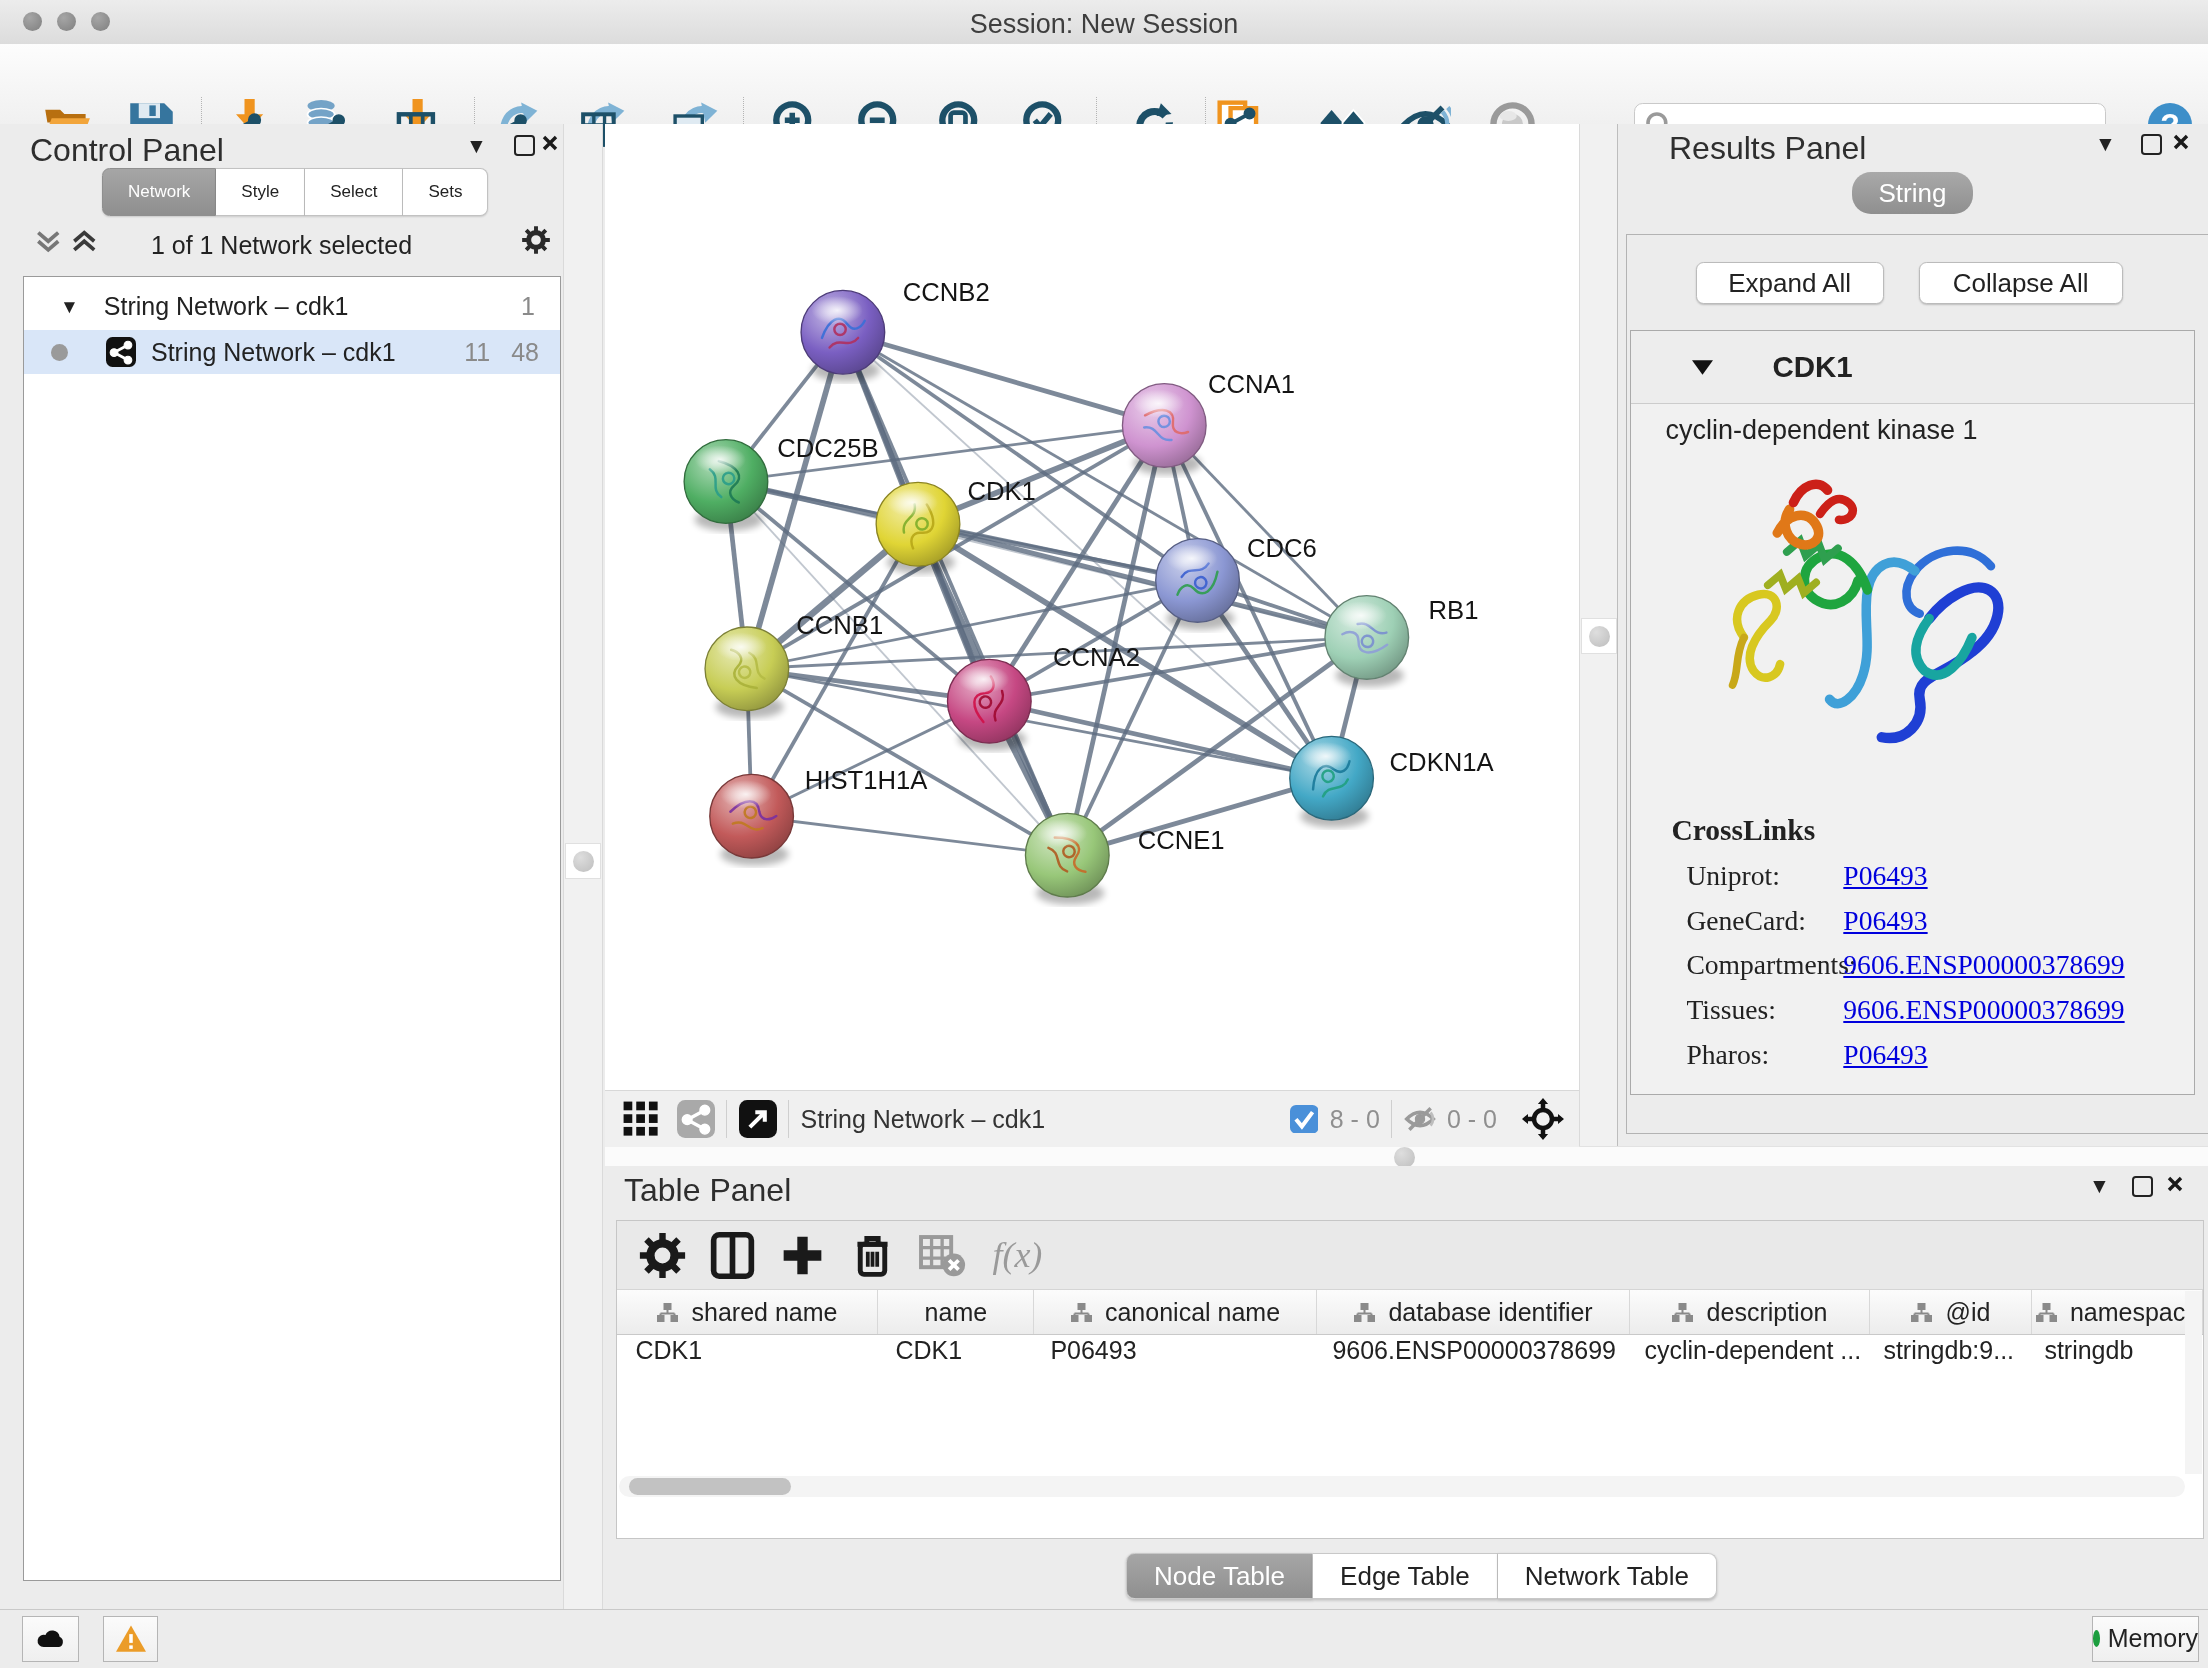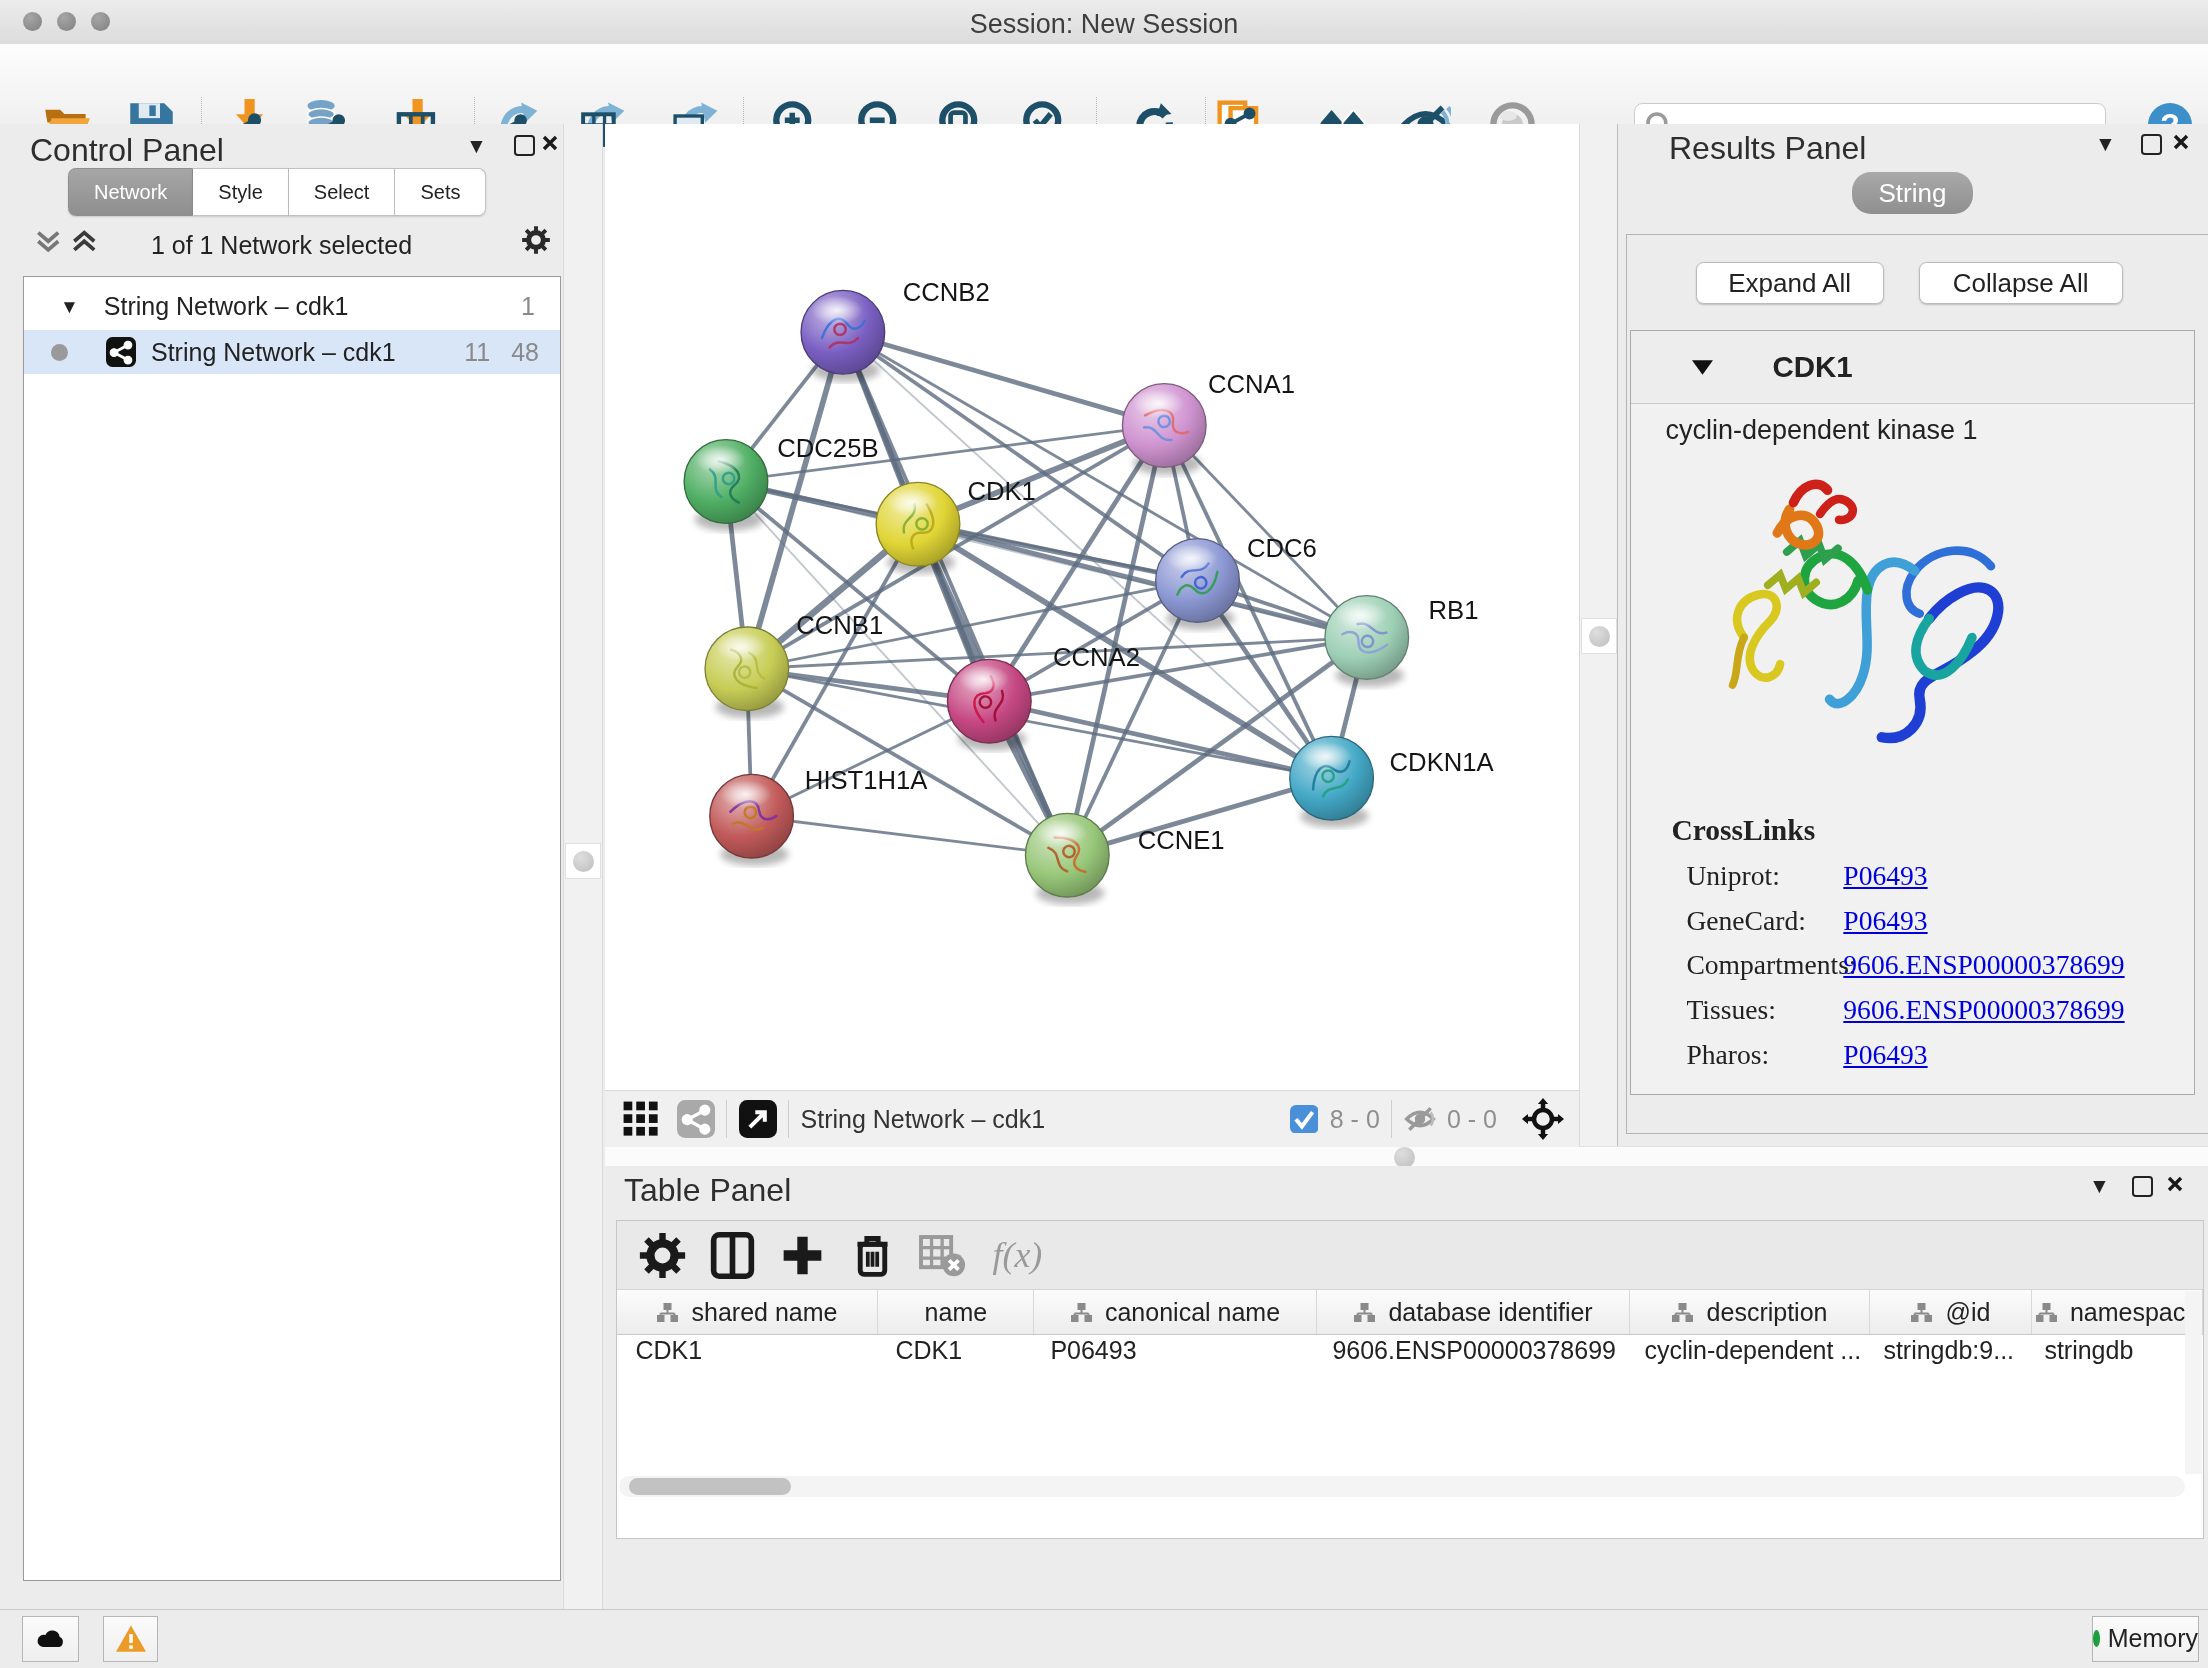--- a/index.html
+++ b/index.html
@@ -18,21 +18,21 @@
   .tbtn{width:51px;height:51px;top:55px;cursor:default;}
   .tsep{top:53px;width:0;height:55px;border-left:1.9px dotted #b4b4b4;}
   .searchbox{left:1634px;top:59px;width:470px;height:42px;background:#fff;border:1.9px solid #c9c9c9;
              border-radius:8.6px;display:flex;align-items:center;}
   .searchbox input{border:none;outline:none;font-size:23px;flex:1;background:transparent;margin-left:5.7px;
                    font-family:"Liberation Sans",sans-serif;}
   
   .phead{font-size:32px;color:#2e2e2e;}
   
   .cpanel{left:0;top:124px;width:563px;height:1486px;background:#ececec;border-right:1px solid #c4c4c4;}
-  .tabseg{display:flex;font-size:20px;}
+  .tabseg{display:flex;font-size:17px;margin-left:34px;}
   .tabseg .seg{padding:0 25px;height:46px;line-height:46px;background:#fff;border:1px solid #c2c2c2;
                border-left:none;box-shadow:0 1px 1.9px rgba(0,0,0,.15);}
   .tabseg .seg:first-child{border-left:1px solid #c2c2c2;border-radius:7.6px 0 0 7.6px;}
   .tabseg .seg:last-child{border-radius:0 7.6px 7.6px 0;}
   .tabseg .seg.sel{background:linear-gradient(#a6a6a6,#8f8f8f);color:#fff;border-color:#8f8f8f;}
   .treebox{left:23px;top:152px;width:536px;height:1303px;background:#fff;border:1.9px solid #9a9a9a;}
   .trow{position:absolute;left:0;width:100%;height:44px;display:flex;align-items:center;font-size:25px;}
   .trow.sel{background:#d9e6f8;}
   .tnum{color:#8a8a8a;font-size:25px;}
   
@@ -739,20 +739,25 @@
       <div class="td c5">stringdb:9...</div>
       <div class="td c6">stringdb</div>
     </div>
 
     <div class="hscroll">
         <div class="hthumb"></div>
       </div>
     <div class="vscroll"></div>
   </div>
 
+  <div class="ttabs">
+    <div class="seg sel">Node Table</div>
+    <div class="seg">Edge Table</div>
+    <div class="seg">Network Table</div>
+  </div>
 </div>
 
 <div class="abs sbar">
   <div class="sbtn" style="left:22px;width:55px">
     <svg width="32" height="25" viewBox="0 0 26 18">
       <path d="M7 16a5 5 0 1 1 1.5-9.8A6 6 0 0 1 20 7.6 4.5 4.5 0 0 1 19.5 16z" fill="#111"></path>
       </svg>
     </div>
   <div class="sbtn" style="left:103px;width:53px">
     <svg width="30" height="27" viewBox="0 0 24 21">

